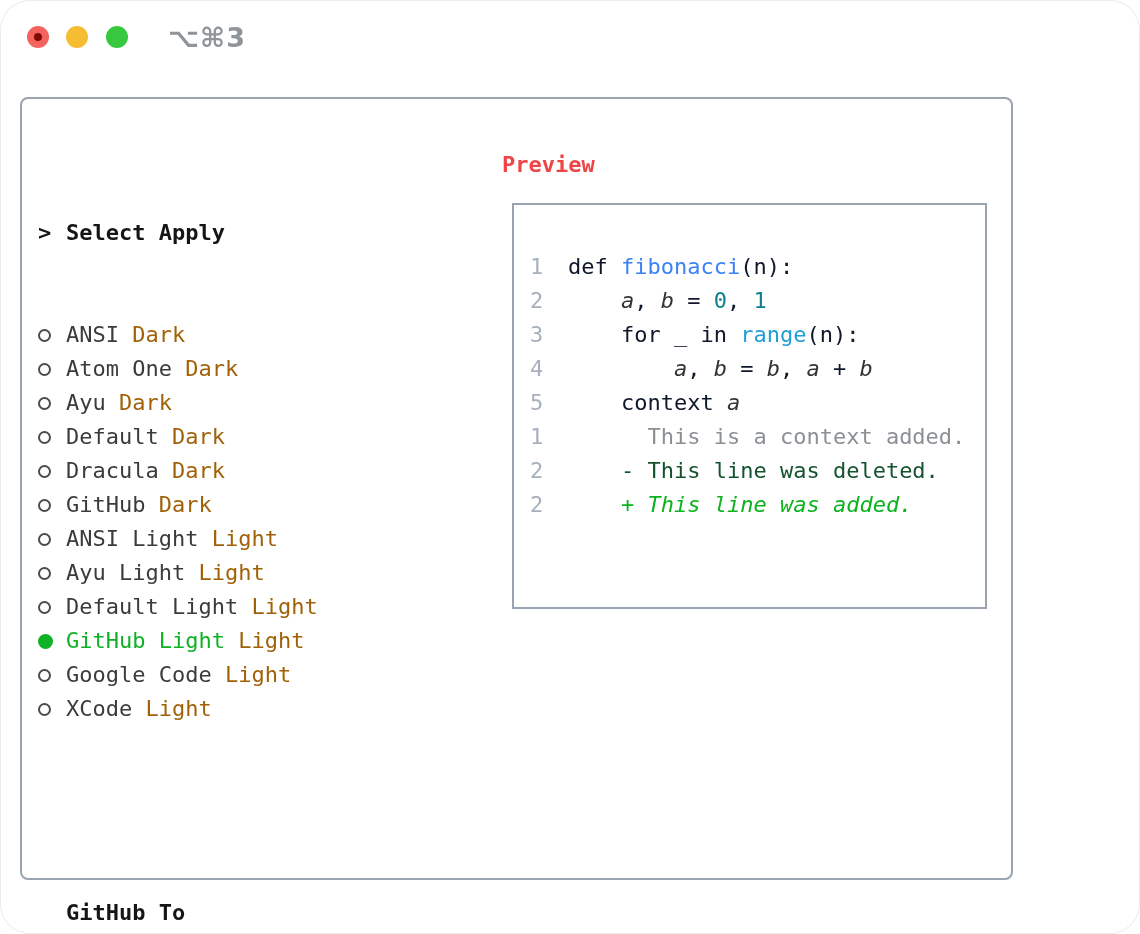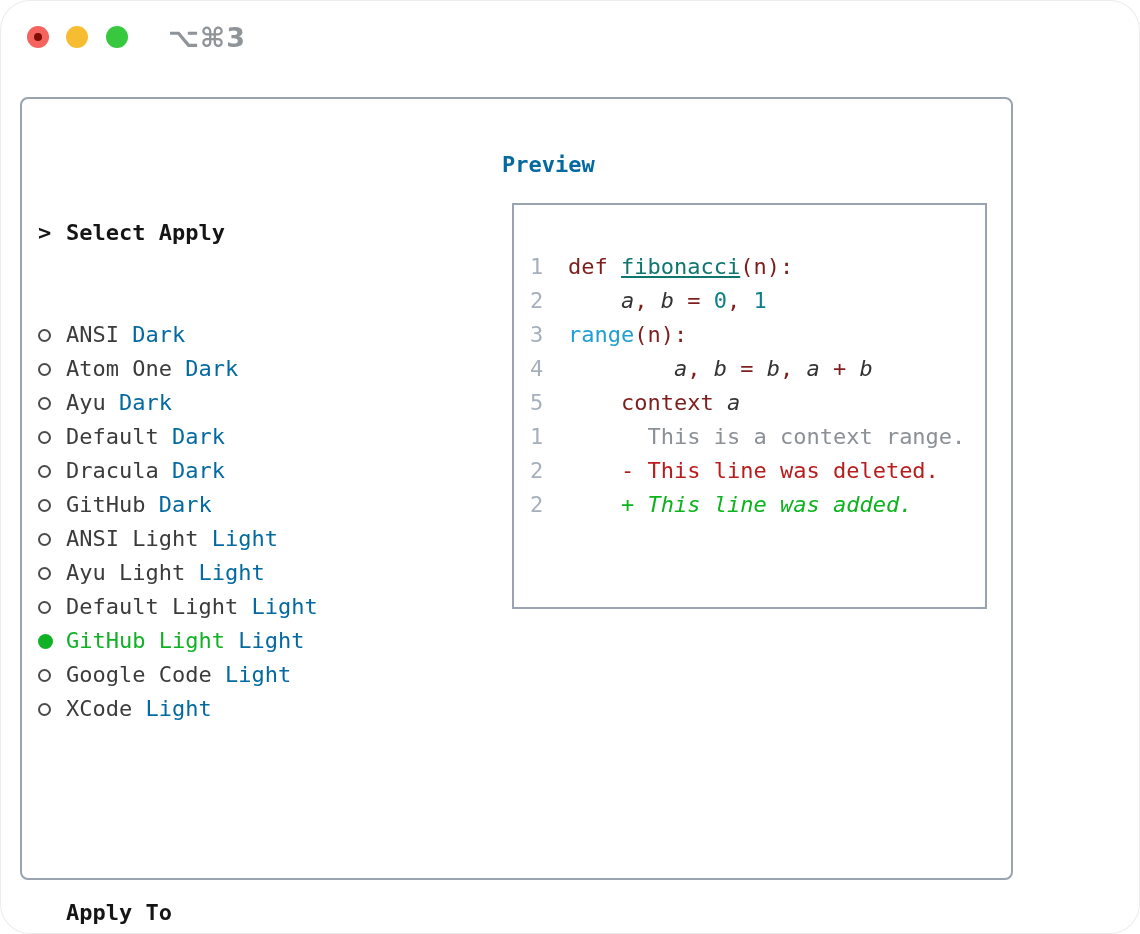--- a/index.html
+++ b/index.html
@@ -26,38 +26,38 @@
   }
   .left-col{position:absolute;left:16px;top:49px;font-size:22px;line-height:34px;white-space:pre;}
   .row{display:flex;align-items:center;height:34px;}
   .marker-col{width:28px;display:flex;align-items:center;}
   .dot{width:13px;height:13px;border-radius:50%;border:2px solid #4b4b4b;box-sizing:border-box;}
   .dot.sel{border:none;background:#0fb224;width:15px;height:15px;}
   .hdr-prefix{width:28px;font-weight:700;color:#151515;}
   .hdr{font-weight:700;color:#151515;}
   .name{color:#3b3b3b;text-align:center;}
   .name.sel{color:#0fb224;}
-  .variant{color:#0369a1;}
+  .variant{color:#a16207;}
   .spacer{height:34px;}
   
-  .preview-label{position:absolute;left:480px;top:49px;font-size:22px;line-height:34px;font-weight:700;color:#0369a1;}
+  .preview-label{position:absolute;left:480px;top:49px;font-size:22px;line-height:34px;font-weight:700;color:#ef4444;}
   .preview-box{
     position:absolute;left:490px;top:104px;width:475px;height:406px;
     border:2px solid #9aa3b0;box-sizing:border-box;background:#fff;
     padding:45px 0 0 16px;overflow:hidden;
   }
   .code-line{font-size:22px;line-height:34px;white-space:pre;display:flex;}
   .line-num{width:13px;text-align:right;color:#a6b0bd;flex:none;margin-right:25px;}
-  .tok-code{color:#7f1d1d;}
-  .tok-func{color:#0f766e;text-decoration:underline;}
+  .tok-code{color:#0f172a;}
+  .tok-func{color:#3b82f6;}
   .tok-num{color:#0e7f8c;}
   .tok-builtin{color:#1d9ed6;text-align:center;}
   .tok-var{color:#333333;font-style:italic;}
   .tok-context{color:#8b9096;}
-  .tok-deleted{color:#b91c1c;}
+  .tok-deleted{color:#14532d;}
   .tok-added{color:#0db31e;font-style:italic;}
 </style>
 </head>
 <body>
 
 <div class="window">
 
   <div class="titlebar">
     <span class="light red"></span>
     <span class="light yellow"></span>
@@ -69,34 +69,34 @@
 
     <div class="left-col">
       <div class="row">
         <span class="hdr-prefix">&gt;</span>
         <span class="hdr">Select Apply</span>
       </div>
       <div id="theme-list"><div class="row"><span class="marker-col"><span class="dot"></span></span><span class="name">ANSI</span><span class="variant"> Dark</span></div><div class="row"><span class="marker-col"><span class="dot"></span></span><span class="name">Atom One</span><span class="variant"> Dark</span></div><div class="row"><span class="marker-col"><span class="dot"></span></span><span class="name">Ayu</span><span class="variant"> Dark</span></div><div class="row"><span class="marker-col"><span class="dot"></span></span><span class="name">Default</span><span class="variant"> Dark</span></div><div class="row"><span class="marker-col"><span class="dot"></span></span><span class="name">Dracula</span><span class="variant"> Dark</span></div><div class="row"><span class="marker-col"><span class="dot"></span></span><span class="name">GitHub</span><span class="variant"> Dark</span></div><div class="row"><span class="marker-col"><span class="dot"></span></span><span class="name">ANSI Light</span><span class="variant"> Light</span></div><div class="row"><span class="marker-col"><span class="dot"></span></span><span class="name">Ayu Light</span><span class="variant"> Light</span></div><div class="row"><span class="marker-col"><span class="dot"></span></span><span class="name">Default Light</span><span class="variant"> Light</span></div><div class="row"><span class="marker-col"><span class="dot sel"></span></span><span class="name sel">GitHub Light</span><span class="variant"> Light</span></div><div class="row"><span class="marker-col"><span class="dot"></span></span><span class="name">Google Code</span><span class="variant"> Light</span></div><div class="row"><span class="marker-col"><span class="dot"></span></span><span class="name">XCode</span><span class="variant"> Light</span></div></div>
       <div class="spacer"></div>
       <div class="row">
         <span class="marker-col"></span>
-        <span class="hdr">Apply To</span>
+        <span class="hdr">GitHub To</span>
       </div>
       
       
       
     </div>
 
     <div class="preview-label">Preview</div>
     <div class="preview-box" id="preview-box">
         <div class="code-line"><span class="line-num">1</span><span class="tok-code">def </span><span class="tok-func">fibonacci</span><span class="tok-code">(n):</span></div>
         <div class="code-line"><span class="line-num">2</span><span class="tok-code">    </span><span class="tok-var">a</span><span class="tok-code">, </span><span class="tok-var">b</span><span class="tok-code"> = </span><span class="tok-num">0</span><span class="tok-code">, </span><span class="tok-num">1</span></div>
-        <div class="code-line"><span class="line-num">3</span><span class="tok-builtin">range</span><span class="tok-code">(n):</span></div>
+        <div class="code-line"><span class="line-num">3</span><span class="tok-code">    for _ in </span><span class="tok-builtin">range</span><span class="tok-code">(n):</span></div>
         <div class="code-line"><span class="line-num">4</span><span class="tok-code">        </span><span class="tok-var">a</span><span class="tok-code">, </span><span class="tok-var">b</span><span class="tok-code"> = </span><span class="tok-var">b</span><span class="tok-code">, </span><span class="tok-var">a</span><span class="tok-code"> + </span><span class="tok-var">b</span></div>
         <div class="code-line"><span class="line-num">5</span><span class="tok-code">    context </span><span class="tok-var">a</span></div>
         <div class="code-line"><span class="line-num"></span></div>
-        <div class="code-line"><span class="line-num">1</span><span class="tok-context">      This is a context range.</span></div>
+        <div class="code-line"><span class="line-num">1</span><span class="tok-context">      This is a context added.</span></div>
         <div class="code-line"><span class="line-num">2</span><span class="tok-deleted">    - This line was deleted.</span></div>
         <div class="code-line"><span class="line-num">2</span><span class="tok-added">    + This line was added.</span></div>
       </div>
 
   </div>
 </div>
 
 </body></html>

